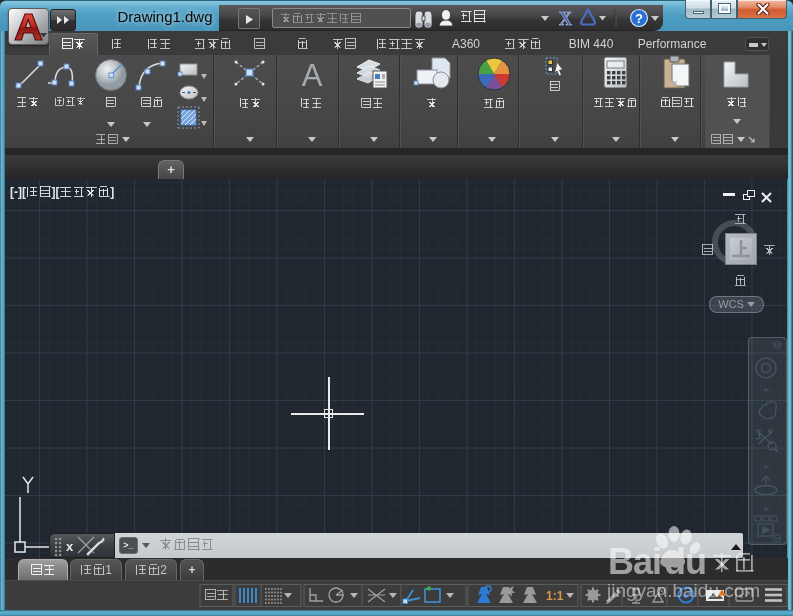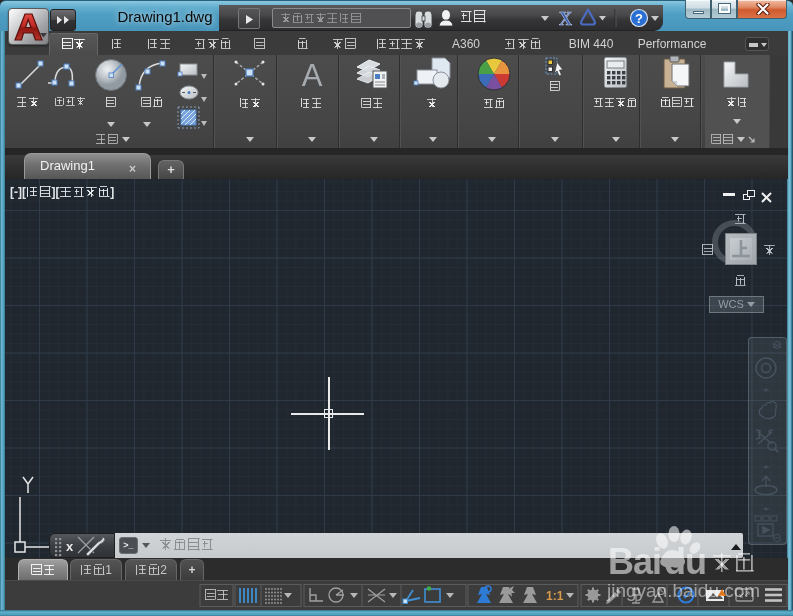--- a/index.html
+++ b/index.html
@@ -86,21 +86,21 @@
  linear-gradient(0deg,#242c36 1px,transparent 1px);
  background-size:47.5px 47.5px,47.5px 47.5px,9.5px 9.5px,9.5px 9.5px;
  background-position:34px 32px,34px 32px,5.5px 3.5px,5.5px 3.5px}
 #vplabel{position:absolute;left:5px;top:6px;color:#e4e7ea;font-size:12px;font-weight:bold;letter-spacing:0}
 .vpctl{position:absolute;top:11px;color:#f0f0f0;font-weight:bold;font-size:12px}
 
 #vcube{position:absolute;left:690px;top:24px;width:92px;height:92px}
 #vcring{position:absolute;left:17px;top:17px;width:45px;height:45px;border-radius:50%;border:6.5px solid rgba(205,215,225,.22)}
 #vcsq{position:absolute;left:30px;top:30px;width:32px;height:32px;background:linear-gradient(135deg,#cdd2d6 0,#b4babf 60%,#a2a8ad 100%);border:1px solid #7d8287;box-shadow:inset 0 0 0 4px rgba(160,166,171,.55)}
 .vclab{position:absolute;color:#b6bdc4;font-size:12px}
-#wcs{position:absolute;left:704px;top:117px;width:55px;height:17px;background:rgba(125,135,145,.30);border:1px solid rgba(170,180,190,.45);border-radius:0;color:#939ca4;font-size:11px;line-height:15px;text-align:center}
+#wcs{position:absolute;left:704px;top:117px;width:55px;height:17px;background:rgba(125,135,145,.30);border:1px solid rgba(170,180,190,.45);border-radius:8px;color:#939ca4;font-size:11px;line-height:15px;text-align:center}
 
 #navbar{position:absolute;left:743px;top:158px;width:39px;height:208px;background:rgba(150,160,170,.13);border:1px solid rgba(180,190,200,.28);border-radius:4px}
 
 .xh{position:absolute;background:#e9e9e9}
 #xhsq{position:absolute;left:319px;top:230px;width:9px;height:9px;border:1px solid #e9e9e9;background:transparent}
 
 #cmdgrip{position:absolute;left:49px;top:533px;width:66px;height:25px;background:linear-gradient(180deg,#55595d 0,#3b3f43 50%,#2f3337 100%);border:1px solid #1e1e1e;border-radius:6px 0 0 6px}
 #cmdbar{position:absolute;left:115px;top:533px;width:628px;height:25px;background:linear-gradient(180deg,#d2d5d8 0,#c6cacd 100%);border-radius:0 2px 2px 0}
 #cmdico{position:absolute;left:4px;top:4px;width:19px;height:17px;background:#4b4f53;border:1px solid #6a6e72;border-radius:3px;color:#e8e8e8;font-size:9px;font-weight:bold;text-align:center;line-height:15px}
 #cmdtext{position:absolute;left:44px;top:4px;color:#8a8e92;font-size:13px}
@@ -293,21 +293,20 @@
  </g>
 
  <rect x="659" y="4" width="21" height="29" rx="1" fill="#c9b294" stroke="#6b5a42"></rect>
  <rect x="665" y="1" width="9" height="6" rx="1" fill="#b0b4b8" stroke="#555"></rect>
  <path d="M667 9 h17 v22 h-12 l-5 -5 z" fill="#f4f6f8" stroke="#6a6e72"></path>
  <path d="M672 26 l-5 0 5 5 z" fill="#c9ced3"></path>
 
  <path d="M719 7 h11 v12 h13 v13 h-24 z" fill="url(#silver)" stroke="#9aa0a6"></path>
 </svg>
 <div id="ftabrow">
-  <div id="ftab">Drawing1<span id="ftabx">×</span></div>
   <div id="plustab">+</div>
 </div>
 <div id="vp">
   <div id="vplabel">[-][<i class="c c3"></i><i class="c c2"></i>][<i class="c c1"></i><i class="c c6"></i><i class="c c4"></i><i class="c c5"></i>]</div>
   <div class="vpctl" style="left:718px;top:14px;width:12px;height:3px;background:#f0f0f0"></div>
   <div class="vpctl" style="left:738px;top:15px;width:7px;height:6px;border:1.5px solid #f0f0f0;background:transparent"></div>
   <div class="vpctl" style="left:742px;top:11px;width:8px;height:7px;border:1.5px solid #f0f0f0;background:#20272f"></div>
   <div class="vpctl" style="left:756px;top:13px"><svg width="11" height="11" viewBox="0 0 11 11">
         <path d="M1 1 L10 10 M10 1 L1 10" stroke="#f0f0f0" stroke-width="2"></path>
       </svg></div>

